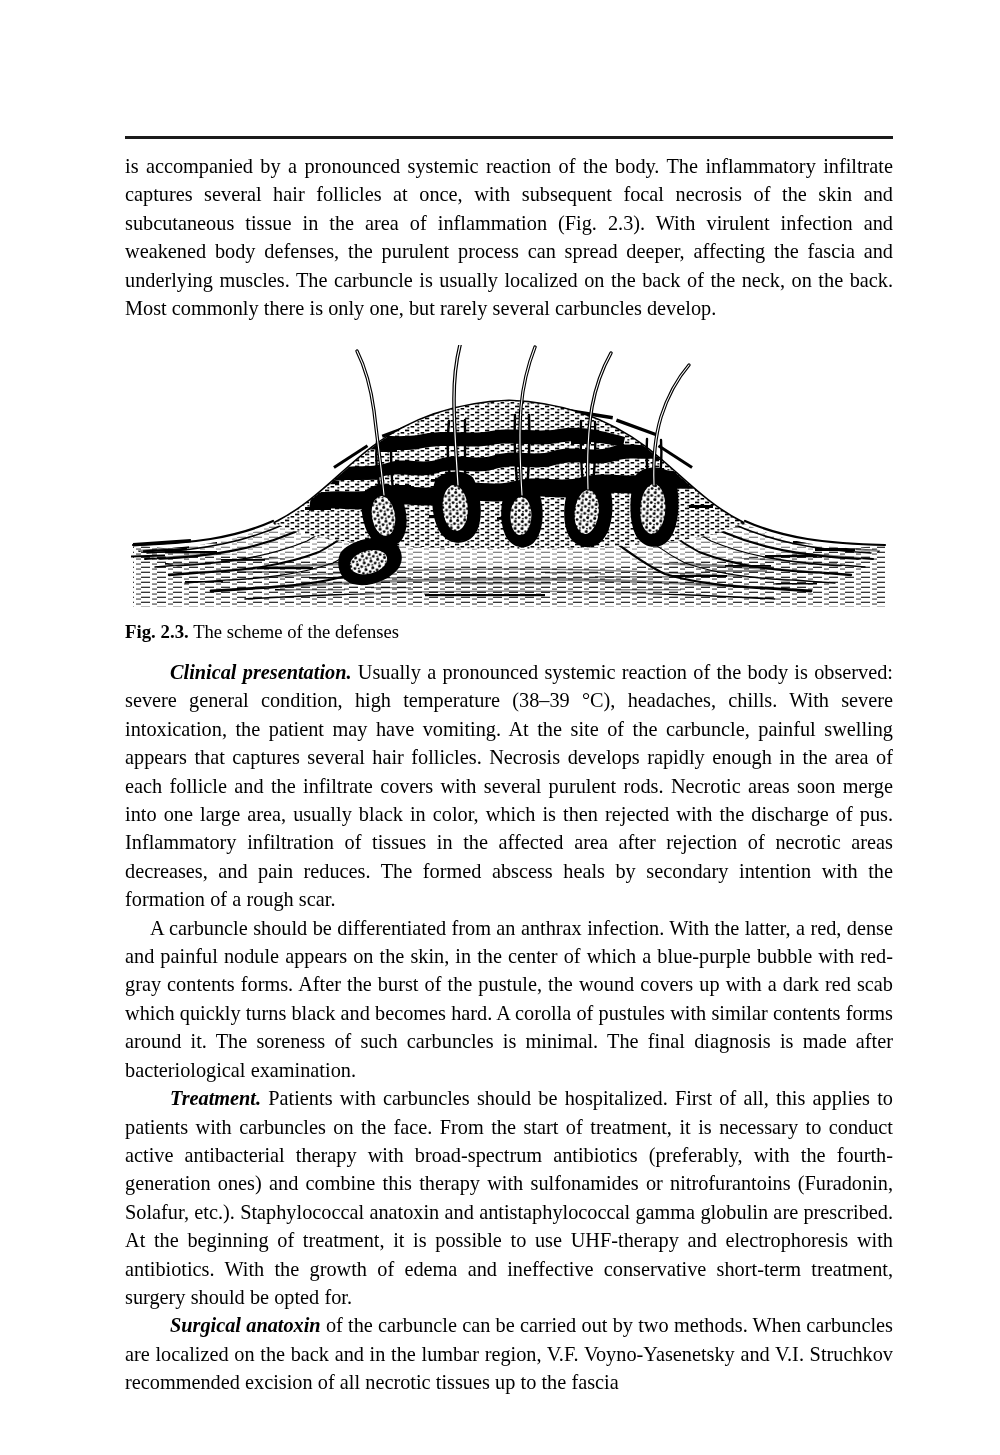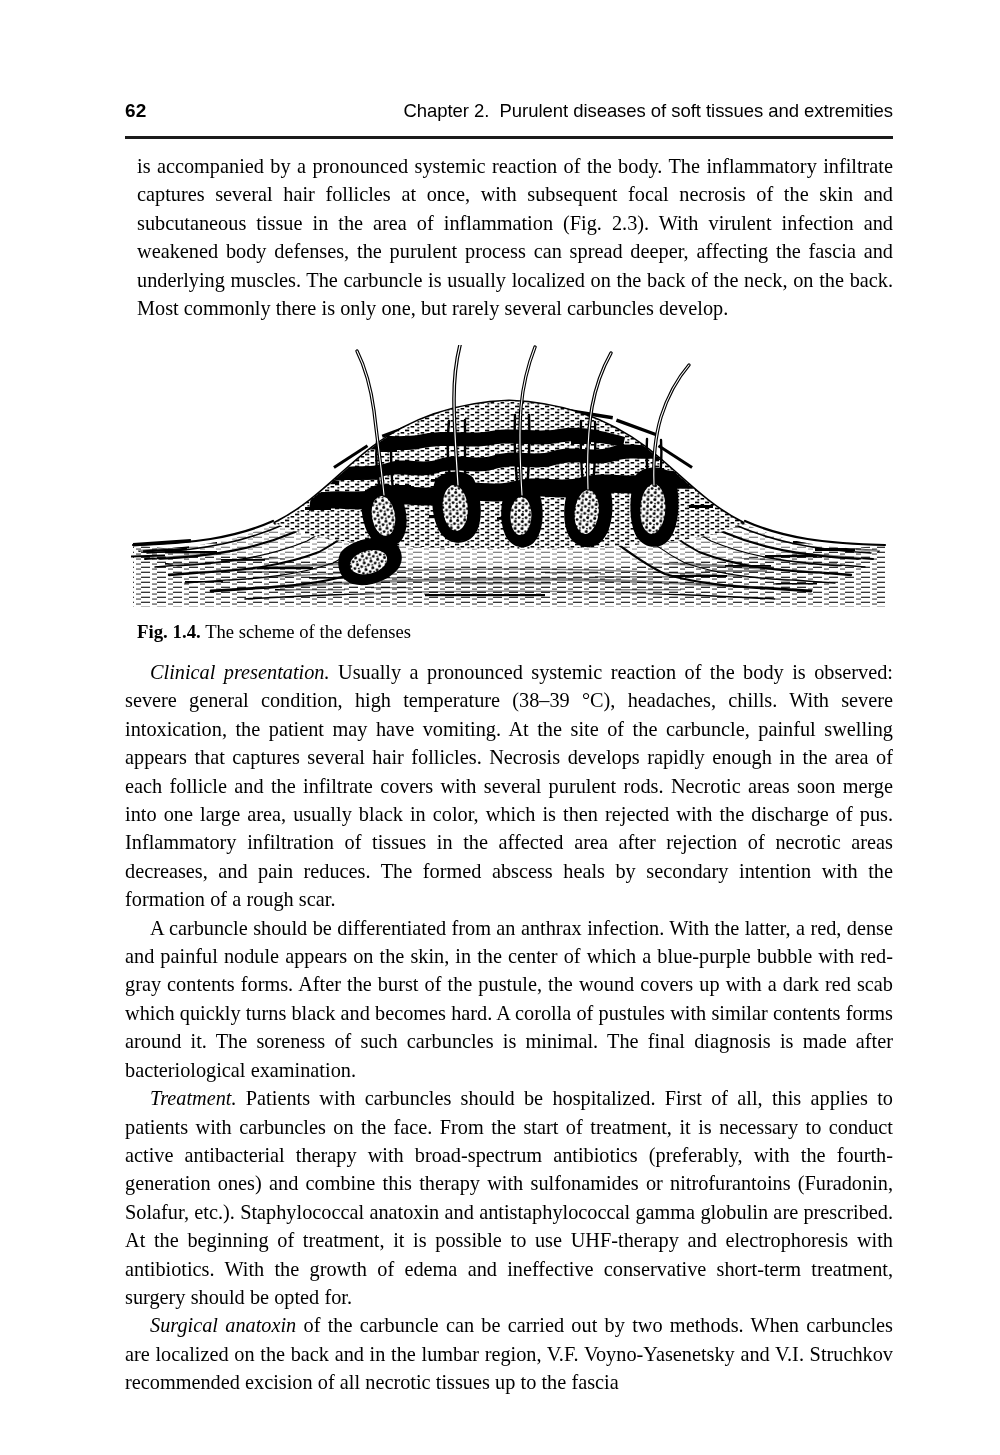--- a/index.html
+++ b/index.html
@@ -67,26 +67,27 @@
     text-align: justify;
     text-justify: inter-word;
     hyphens: none;
     word-spacing: 0.1px;
   }
   .col p {
     margin: 0;
     text-align: justify;
   }
   .col p.indent { text-indent: 25px; }
-  .col p.noindent { text-indent: 0; margin-left: 12px; }
+  .col p.noindent { text-indent: 0; }
   .lastline-left { text-align-last: left; }
 
   .bi {
-    font-weight: normal;
+    font-weight: bold;
     font-style: italic;
+    margin-left: 20px;
   }
 
   #para-top   { top: 152px; }
   #caption    { top: 620px; font-size: 18.6px; line-height: 24px; text-align: left; }
   #para-body  { top: 658px; }
 
   .caption-label {
     font-weight: bold;
     font-size: 18.8px;
   }
@@ -99,24 +100,20 @@
     width: 768px;
     height: 265px;
   }
   .figure-wrap svg { display: block; width: 100%; height: 100%; }
 </style>
 </head>
 <body>
 
 <div class="page">
 
-  <div class="runhead">
-    <span class="folio">62</span>
-    <span class="runhead-title">Chapter 2.  Purulent diseases of soft tissues and extremities</span>
-  </div>
   <div class="runhead-rule"></div>
 
   <div class="col" id="para-top">
     <p class="noindent lastline-left">is accompanied by a pronounced systemic reaction of the body. The inflammatory infiltrate captures several hair follicles at once, with subsequent focal necrosis of the skin and subcutaneous tissue in the area of inflammation (Fig. 2.3). With virulent infection and weakened body defenses, the purulent process can spread deeper, affecting the fascia and underlying muscles. The carbuncle is usually localized on the back of the neck, on the back. Most commonly there is only one, but rarely several carbuncles develop.</p>
   </div>
 
   <div class="figure-wrap">
     <svg viewBox="0 0 768 265" xmlns="http://www.w3.org/2000/svg">
       <defs>
 
@@ -377,21 +374,21 @@
       </g>
       <g fill="#000">
         <rect x="8" y="196" width="58" height="3.4" transform="rotate(-4 37 198)"></rect>
         <rect x="18" y="204" width="44" height="2.4" transform="rotate(-3 40 205)"></rect>
         <rect x="6" y="210" width="34" height="2.0" transform="rotate(-2 23 211)"></rect>
       </g>
     </svg>
   </div>
 
   <div class="col" id="caption">
-    <p class="noindent"><span class="caption-label">Fig. 1.4.</span><span> The scheme of the defenses</span></p>
+    <p class="noindent"><span class="caption-label">Fig. 2.3.</span><span> The scheme of the defenses</span></p>
   </div>
 
   <div class="col" id="para-body">
 
     <p class="indent lastline-left"><span class="bi">Clinical presentation.</span><span> Usually a pronounced systemic reaction of the body is observed: severe general condition, high temperature (38–39 °C), headaches, chills. With severe intoxication, the patient may have vomiting. At the site of the carbuncle, painful swelling appears that captures several hair follicles. Necrosis develops rapidly enough in the area of each follicle and the infiltrate covers with several purulent rods. Necrotic areas soon merge into one large area, usually black in color, which is then rejected with the discharge of pus. Inflammatory infiltration of tissues in the affected area after rejection of necrotic areas decreases, and pain reduces. The formed abscess heals by secondary intention with the formation of a rough scar.</span></p>
 
     <p class="indent lastline-left">A carbuncle should be differentiated from an anthrax infection. With the latter, a red, dense and painful nodule appears on the skin, in the center of which a blue-purple bubble with red-gray contents forms. After the burst of the pustule, the wound covers up with a dark red scab which quickly turns black and becomes hard. A corolla of pustules with similar contents forms around it. The soreness of such carbuncles is minimal. The final diagnosis is made after bacteriological examination.</p>
 
     <p class="indent lastline-left"><span class="bi">Treatment.</span><span> Patients with carbuncles should be hospitalized. First of all, this applies to patients with carbuncles on the face. From the start of treatment, it is necessary to conduct active antibacterial therapy with broad-spectrum antibiotics (preferably, with the fourth-generation ones) and combine this therapy with sulfonamides or nitrofurantoins (Furadonin, Solafur, etc.). Staphylococcal anatoxin and antistaphylococcal gamma globulin are prescribed. At the beginning of treatment, it is possible to use UHF-therapy and electrophoresis with antibiotics. With the growth of edema and ineffective conservative short-term treatment, surgery should be opted for.</span></p>
 

